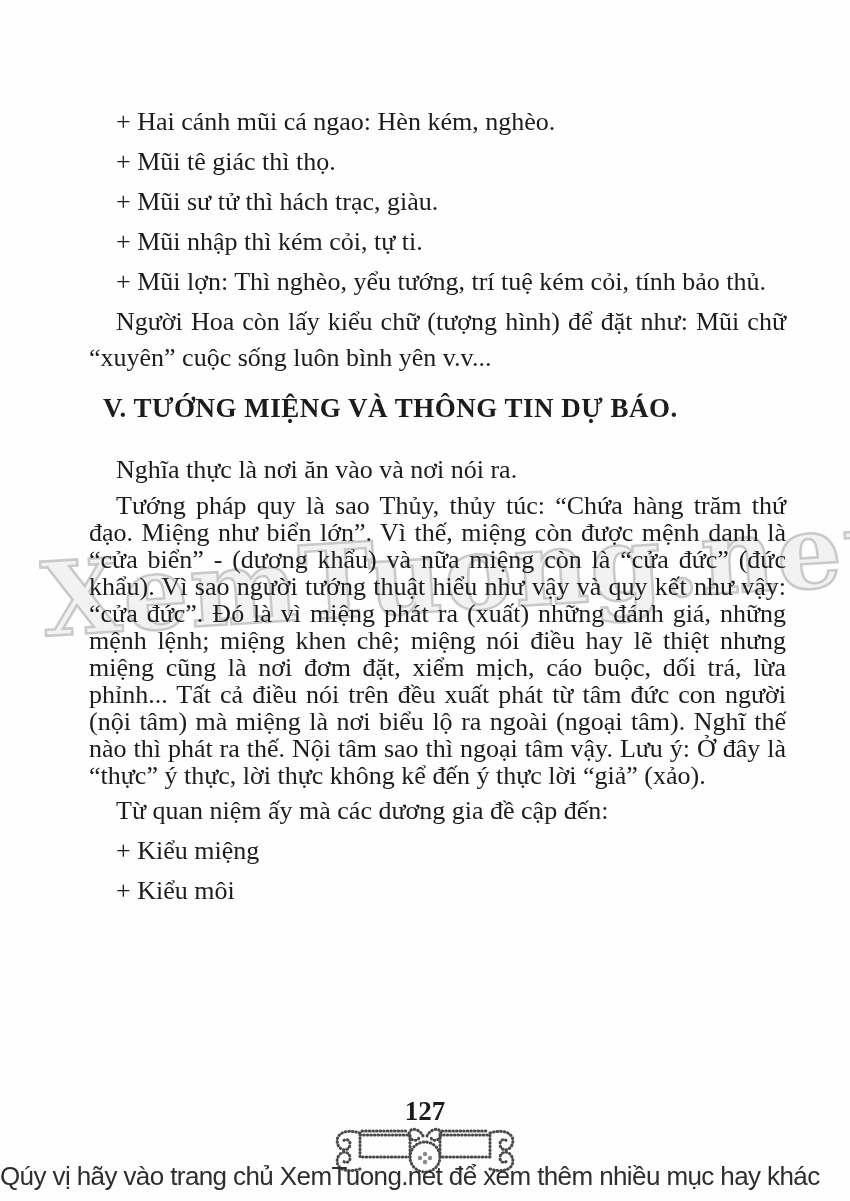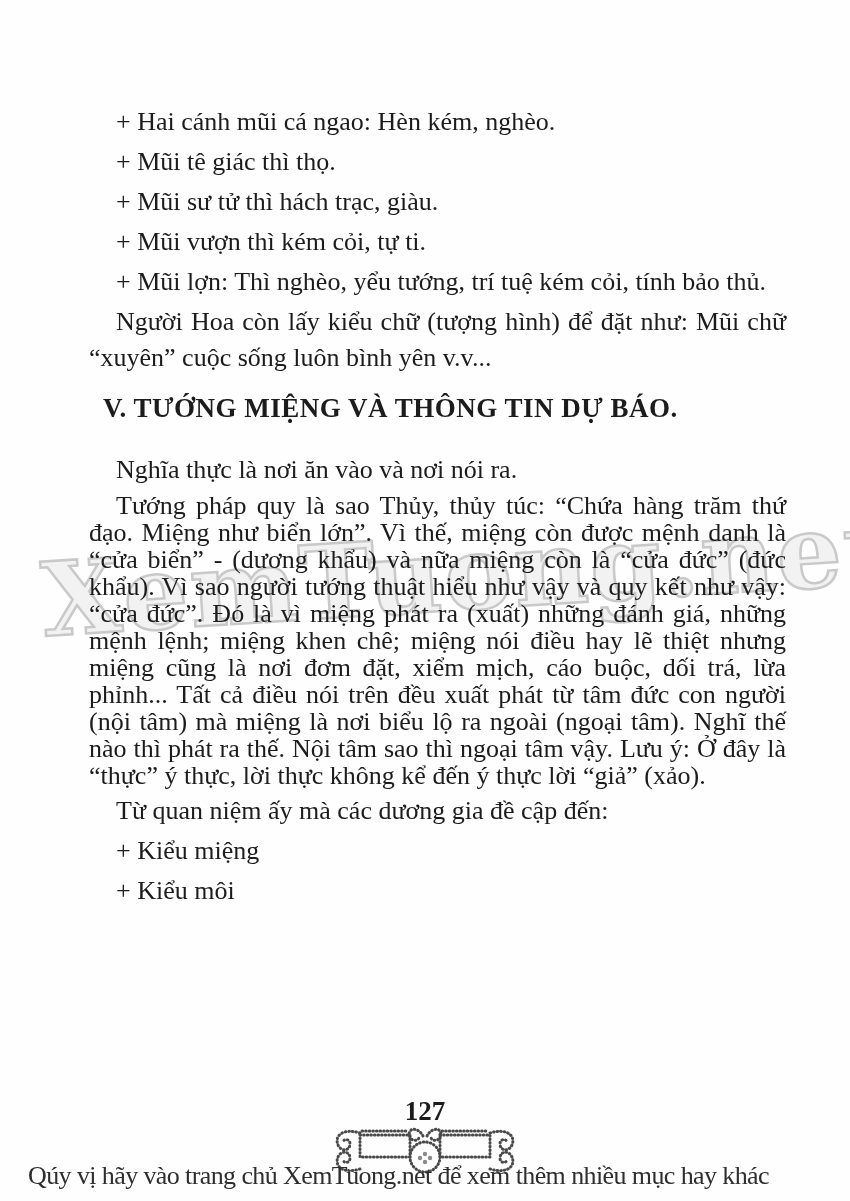--- a/index.html
+++ b/index.html
@@ -31,35 +31,35 @@
   .page-number {
     position:absolute; top:1096px; left:0; width:850px; text-align:center;
     font-size:27px; font-weight:bold; z-index:2;
   }
   .ornament {
     position:absolute; top:1120px; left:50%; transform:translateX(-50%);
     z-index:1;
   }
   .footer {
     position:absolute; top:1161px; left:0; width:797px; text-align:center;
-    font-family:Liberation Serif, serif; font-size:26px;
+    font-family:Liberation Sans, sans-serif; font-size:26px;
     color:#2e2e2e; letter-spacing:-0.6px; white-space:nowrap; z-index:3;
   }
   .footer .site { color:#2e2e2e; text-decoration:none; }
 </style>
 </head>
 <body>
 
 <div class="watermark">XemTuong.net</div>
 
 <div class="content">
   <p class="indent">+ Hai cánh mũi cá ngao: Hèn kém, nghèo.</p>
   <p class="indent">+ Mũi tê giác thì thọ.</p>
   <p class="indent">+ Mũi sư tử thì hách trạc, giàu.</p>
-  <p class="indent">+ Mũi vượn thì kém cỏi, tự ti.</p>
+  <p class="indent">+ Mũi nhập thì kém cỏi, tự ti.</p>
   <p class="indent just">+ Mũi lợn: Thì nghèo, yểu tướng, trí tuệ kém cỏi, tính bảo thủ.</p>
   <p class="indent just">Người Hoa còn lấy kiểu chữ (tượng hình) để đặt như: Mũi chữ “xuyên” cuộc sống luôn bình yên v.v...</p>
   <h2 class="heading">V. TƯỚNG MIỆNG VÀ THÔNG TIN DỰ BÁO.</h2>
   <p class="indent">Nghĩa thực là nơi ăn vào và nơi nói ra.</p>
   <p class="indent just main-para">Tướng pháp quy là sao Thủy, thủy túc: “Chứa hàng trăm thứ đạo. Miệng như biển lớn”. Vì thế, miệng còn được mệnh danh là “cửa biển” - (dương khẩu) và nữa miệng còn là “cửa đức” (đức khẩu). Vì sao người tướng thuật hiểu như vậy và quy kết như vậy: “cửa đức”. Đó là vì miệng phát ra (xuất) những đánh giá, những mệnh lệnh; miệng khen chê; miệng nói điều hay lẽ thiệt nhưng miệng cũng là nơi đơm đặt, xiểm mịch, cáo buộc, dối trá, lừa phỉnh... Tất cả điều nói trên đều xuất phát từ tâm đức con người (nội tâm) mà miệng là nơi biểu lộ ra ngoài (ngoại tâm). Nghĩ thế nào thì phát ra thế. Nội tâm sao thì ngoại tâm vậy. Lưu ý: Ở đây là “thực” ý thực, lời thực không kể đến ý thực lời “giả” (xảo).</p>
   <p class="indent">Từ quan niệm ấy mà các dương gia đề cập đến:</p>
   <p class="indent">+ Kiểu miệng</p>
   <p class="indent">+ Kiểu môi</p>
 </div>
 

